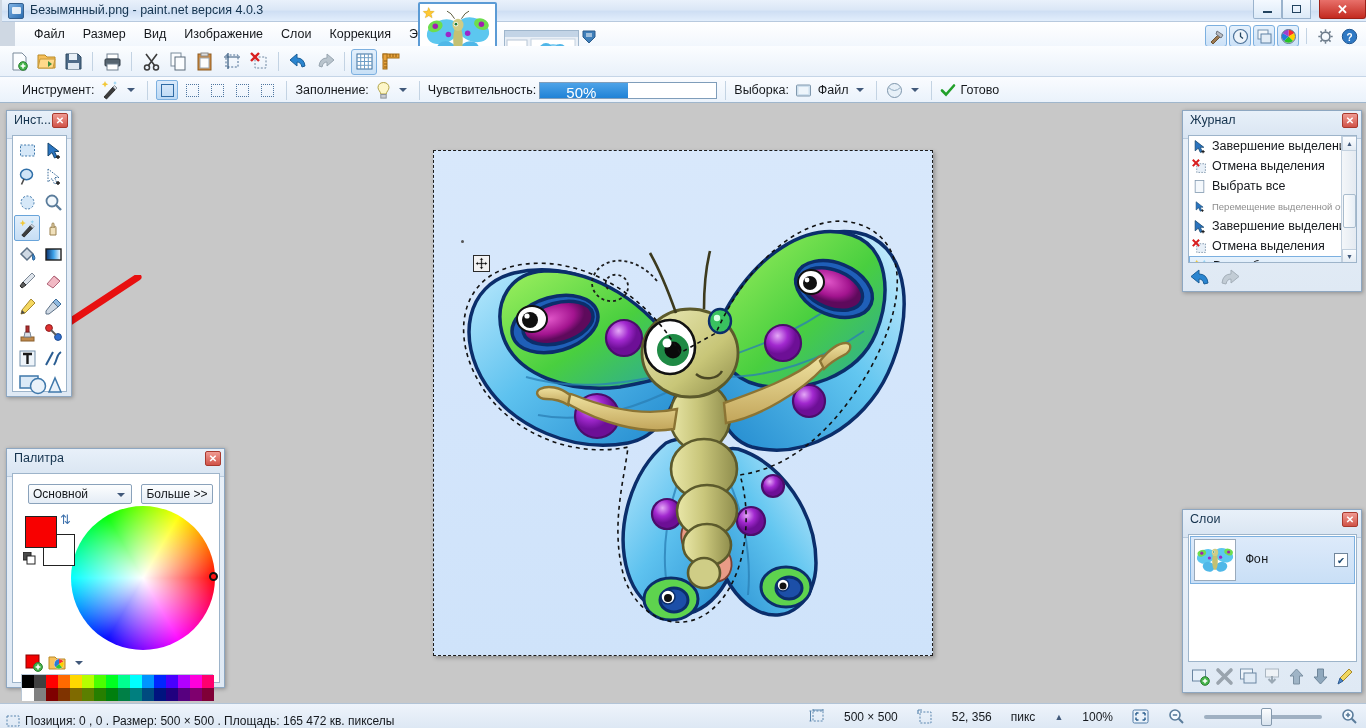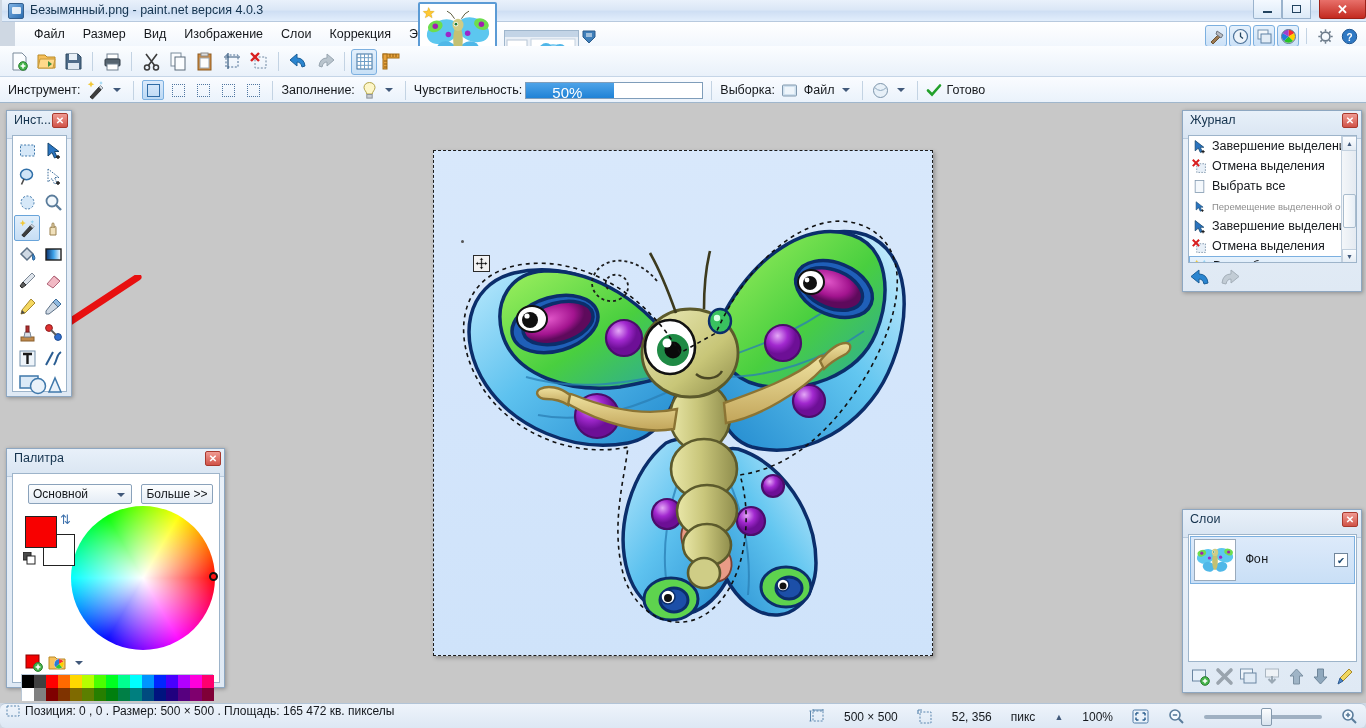--- a/index.html
+++ b/index.html
@@ -78,21 +78,21 @@
   }
   .tbtn.on { border-color:#7cb0e0; background: linear-gradient(to bottom,#e4f0fc,#c8e0f6); }
   .tsep { width: 1px; height: 19px; background: #c3d3e3; margin: 0 5px; }
 
   
   #toolbar2 {
     position: absolute; left: 0; top: 77px; width: 1366px; height: 26px;
     background: linear-gradient(to bottom,#fafcff,#eaf2fb);
     border-bottom: 1px solid #9fb6cc;
   }
-  #toolbar2-inner { display: flex; align-items: center; height: 26px; padding-left: 8px; gap: 3px; }
+  #toolbar2-inner { display: flex; align-items: center; height: 26px; padding-left: 22px; gap: 3px; }
   .lbl { font-size: 12.5px; color: #15181c; white-space: nowrap; }
   .sel-mode {
     width: 22px; height: 20px; display:flex; align-items:center; justify-content:center;
     border: 1px solid transparent; border-radius: 2px;
   }
   .sel-mode.on { border-color:#7cb0e0; background: linear-gradient(to bottom,#dbeafb,#bcd9f4); }
   .sel-sq { width: 13px; height: 13px; border: 1.5px dotted #4f76a0; }
   .sel-mode.on .sel-sq { border: 1.5px solid #2f6ba5; }
   .dropcaret {
     width:0;height:0;border-left:4px solid transparent;border-right:4px solid transparent;
@@ -312,21 +312,21 @@
     display:flex;align-items:center;justify-content:center;
     font-size: 11px; color: #18456e;
   }
   #layers-foot { position:absolute; left:8px; top:157px; display:flex; gap:5px; align-items:center;}
 
   
   #statusbar {
     position: absolute; left: 0; top: 703px; width: 1366px; height: 25px;
     background: linear-gradient(to bottom,#eef4fb,#dde8f4);
     border-top: 1px solid #b2c4d7;
-    display: flex; align-items: flex-start; border-radius: 6px;
+    display: flex; align-items: flex-end;
   }
   #status-left { display:flex; align-items:center; gap:5px; padding-left:6px; }
   #status-right {
     position: absolute; right: 8px; top: 0; height: 25px;
     display: flex; align-items: center; gap: 19px;
   }
   .sb-text { font-size: 12px; color: #14181d; white-space: nowrap; }
   #zoom-slider {
     width: 118px; height: 4px; background: #9fb0c2; border-radius: 2px; position: relative;
   }

